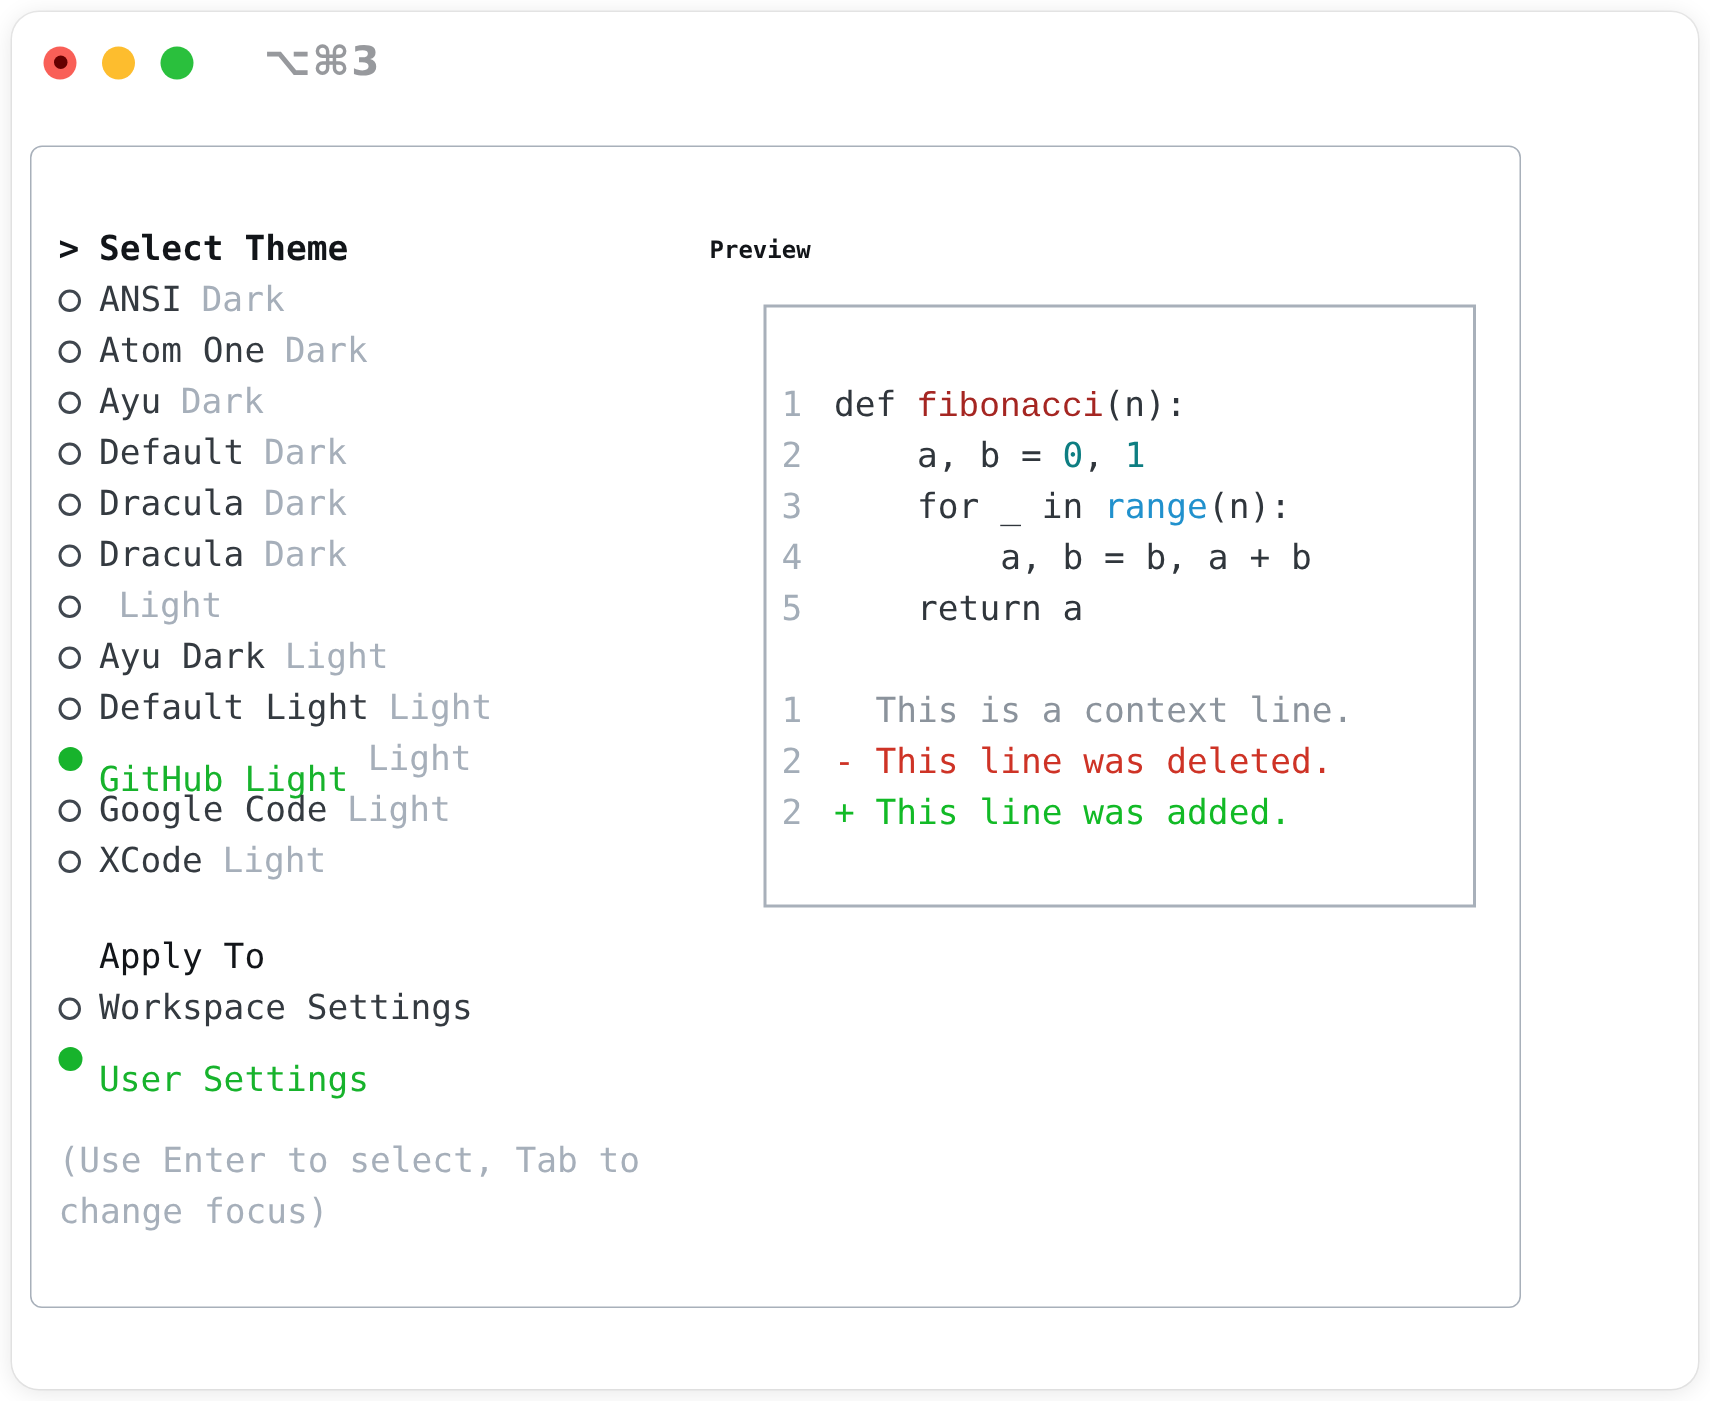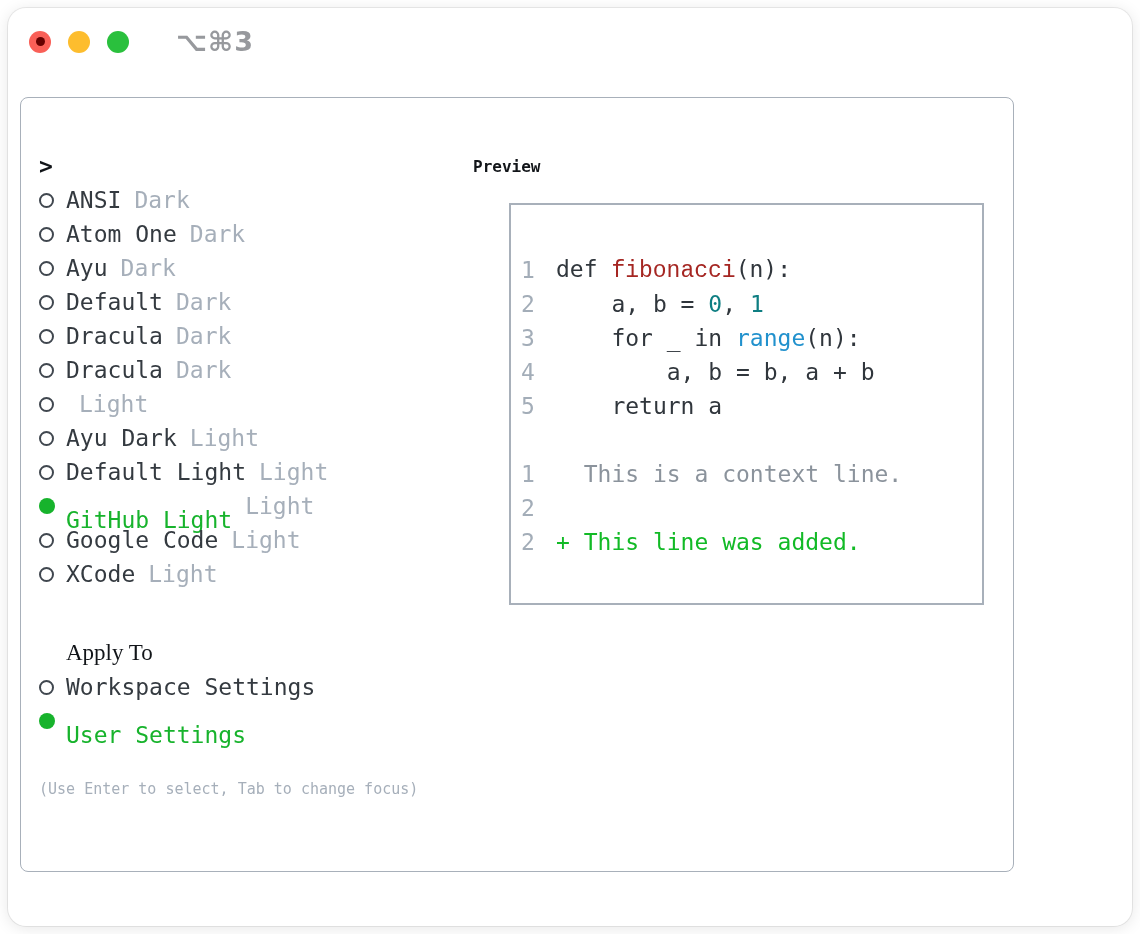--- a/index.html
+++ b/index.html
@@ -35,24 +35,24 @@
     position:absolute;left:18px;top:51px;width:440px;
     font-size:23px;line-height:34px;color:var(--text-dark);
   }
   .header-label{font-weight:bold;color:var(--text-black);}
   .prefix{font-weight:bold;color:var(--text-black);}
   .radio{width:11px;height:11px;border:2.5px solid var(--radio-outline);border-radius:50%;}
   .selected .radio{width:16px;height:16px;border:0;background:var(--accent-green);}
   .t-name{color:var(--text-dark);}
   .selected .t-name,.selected .opt-label{color:var(--accent-green);margin-top:27px;}
   .t-variant{color:var(--muted-gray);margin-left:13px;}
-  .apply-header{margin-top:45px;font-family:Liberation Serif, serif;}
+  .apply-header{margin-top:30px;}
   .apply-header .header-label{font-weight:normal;color:var(--text-black);}
   .opt-label{color:var(--text-dark);}
-  .hint{margin-top:34px;color:var(--muted-gray);line-height:34px;font-size:15px;}
+  .hint{margin-top:34px;color:var(--muted-gray);line-height:34px;font-size:23px;}
   
   .preview-header{position:absolute;left:452px;top:51px;}
   .preview-box{
     position:absolute;left:488px;top:105px;width:475px;height:402px;
     border:2px solid var(--border-gray);background:#fff;
     padding:48px 0 0 10px;box-sizing:border-box;
     font-size:23px;line-height:34px;overflow:hidden;
   }
   .pline{display:flex;white-space:pre;height:34px;align-items:center;}
   .ln{flex:none;width:35px;color:var(--lineno-gray);}
@@ -76,20 +76,21 @@
     <span class="tl tl-yellow"></span>
     <span class="tl tl-green"></span>
     <span class="shortcut">⌥⌘3</span>
   </div>
 
   <div class="panel">
 
     <div class="left-col">
       <div class="row">
         <span class="marker prefix">&gt;</span>
+        <span class="header-label">Select Theme</span>
       </div>
 
       <div id="theme-list">
           <div class="row theme-item">
     <span class="marker"><span class="radio"></span></span>
     <span class="t-name">ANSI</span>
     <span class="t-variant">Dark</span>
   </div>
           <div class="row theme-item">
     <span class="marker"><span class="radio"></span></span>
@@ -194,20 +195,21 @@
   </div>
         </div>
       <div class="blank"></div>
       <div id="diff-lines">
           <div class="pline">
     <span class="ln">1</span>
     <span class="content diff-context">  This is a context line.</span>
   </div>
           <div class="pline">
     <span class="ln">2</span>
+    <span class="content diff-deleted">- This line was deleted.</span>
   </div>
           <div class="pline">
     <span class="ln">2</span>
     <span class="content diff-added">+ This line was added.</span>
   </div>
         </div>
     </div>
 
   </div>
 </div>

